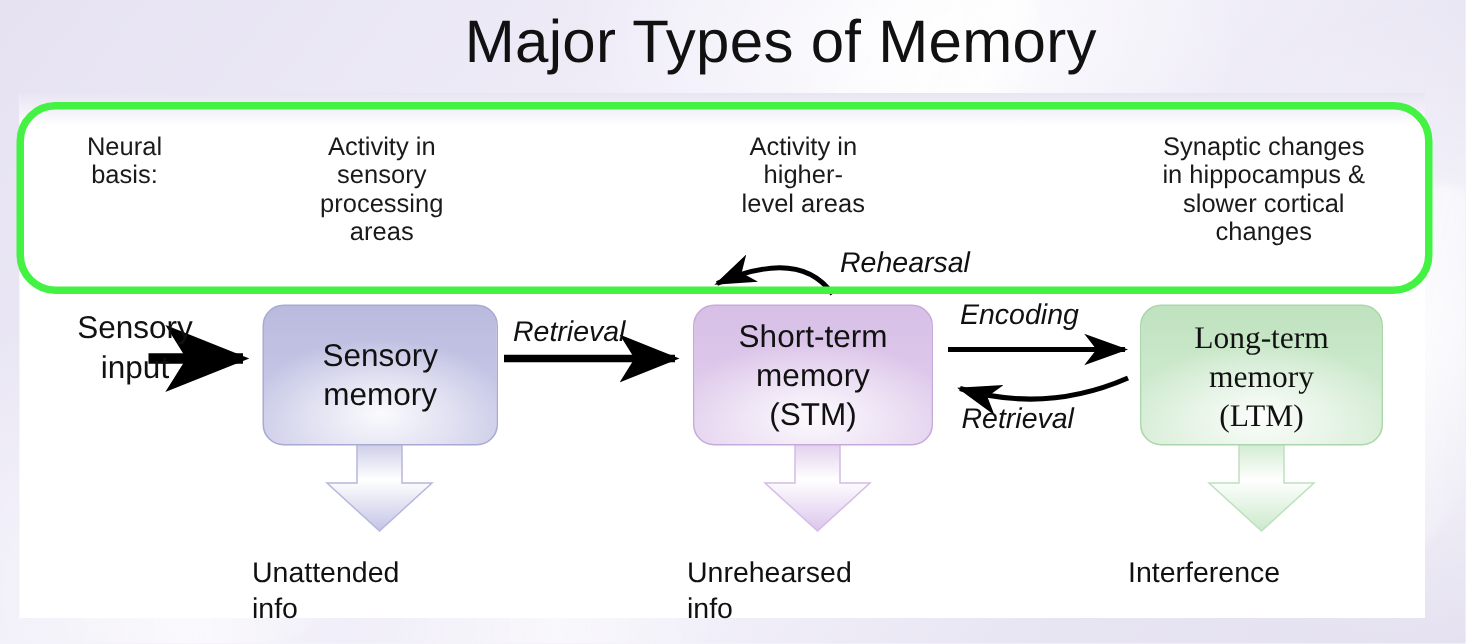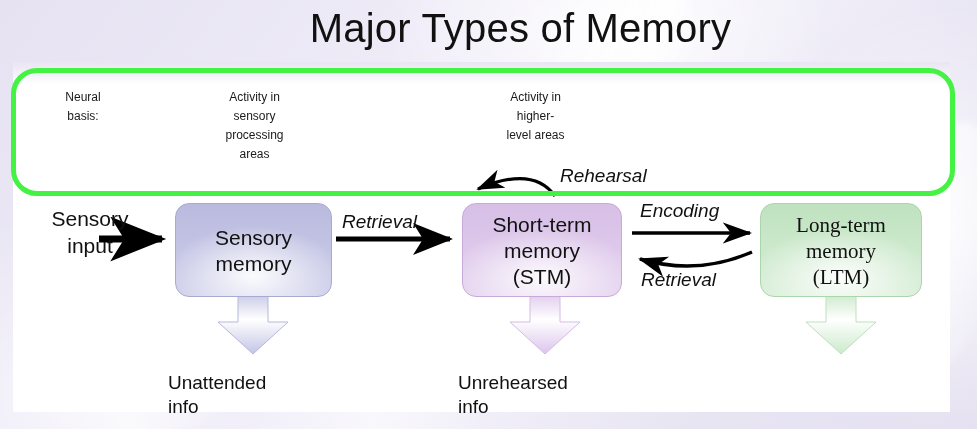--- a/index.html
+++ b/index.html
@@ -83,21 +83,21 @@
     border: 5px solid #44f244;
     border-radius: 26px;
     box-sizing: border-box;
     pointer-events: none;
   }
 
   
   .nb {
     position: absolute;
     text-align: center;
-    font-size: 12px;
+    font-size: 17px;
     line-height: 19px;
     color: #1a1a1a;
     white-space: pre-line;
   }
   #nb-label   { left: 33px;  top: 88px;  width: 100px; }
   #nb-sensory { left: 167px; top: 88px;  width: 175px; }
   #nb-stm     { left: 443px; top: 88px;  width: 185px; }
   #nb-ltm     { left: 735px; top: 88px;  width: 215px; }
 
   
@@ -264,20 +264,24 @@
 
   <div class="nb" id="nb-label">Neural
 basis:</div>
   <div class="nb" id="nb-sensory">Activity in
 sensory
 processing
 areas</div>
   <div class="nb" id="nb-stm">Activity in
 higher-
 level areas</div>
+  <div class="nb" id="nb-ltm">Synaptic changes
+in hippocampus &amp;
+slower cortical
+changes</div>
 
   <div id="sensory-input">Sensory
 input</div>
 
   <div class="mem-box" id="box-sensory">Sensory
 memory</div>
   <div class="mem-box" id="box-stm">Short-term
 memory
 (STM)</div>
   <div class="mem-box" id="box-ltm">Long-term
@@ -286,14 +290,15 @@
 
   <div class="arrow-label" id="lbl-attention">Retrieval</div>
   <div class="arrow-label" id="lbl-encoding">Encoding</div>
   <div class="arrow-label" id="lbl-rehearsal">Rehearsal</div>
   <div class="arrow-label" id="lbl-retrieval">Retrieval</div>
 
   <div class="outcome" id="out-sensory">Unattended
 info</div>
   <div class="outcome" id="out-stm">Unrehearsed
 info</div>
+  <div class="outcome" id="out-ltm">Interference</div>
 
 </div>
 
 </body></html>

